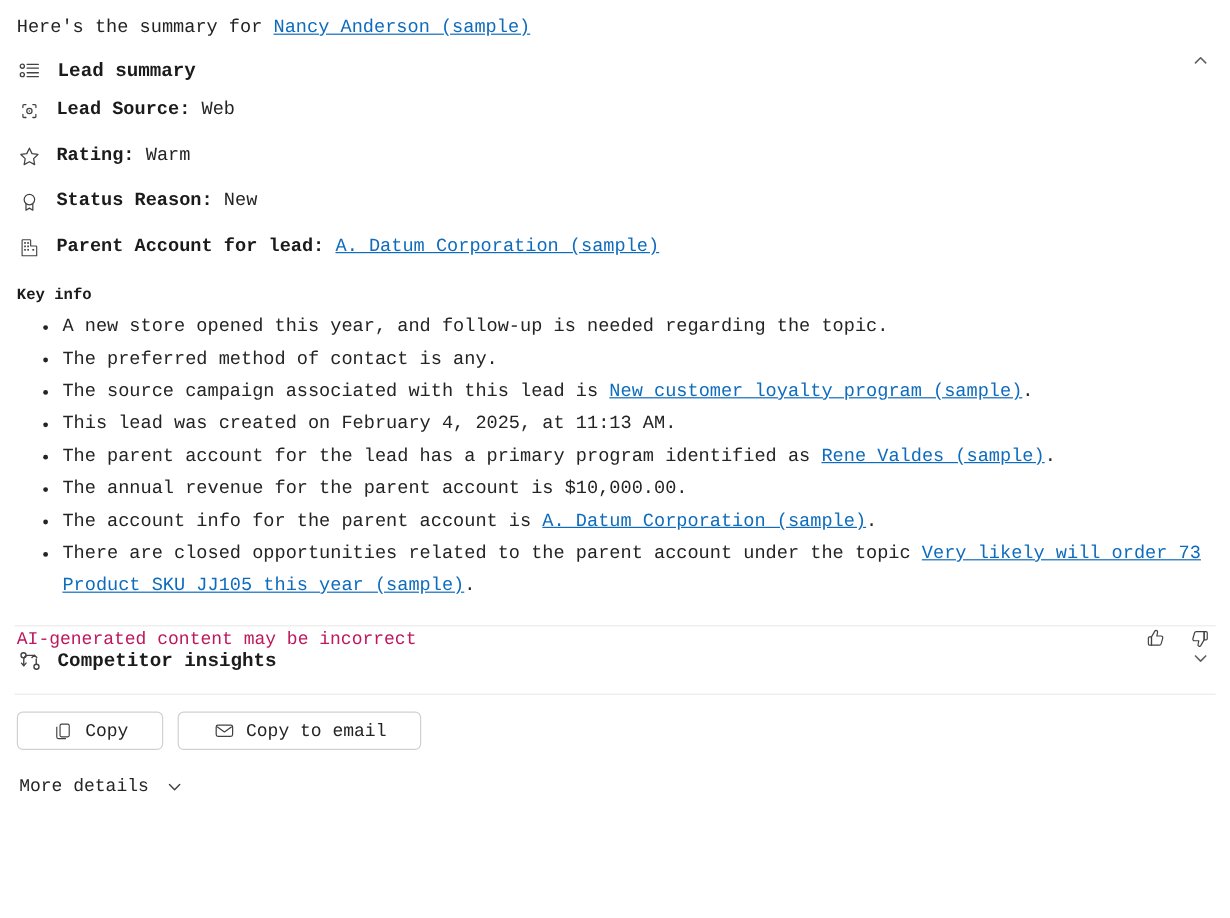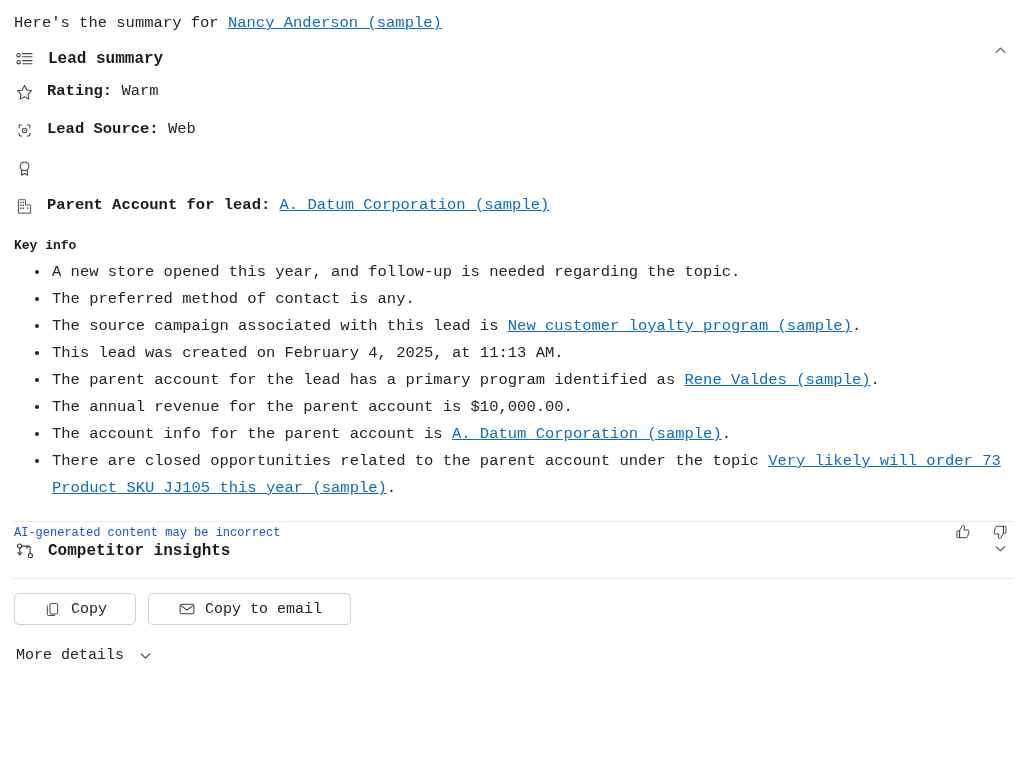--- a/index.html
+++ b/index.html
@@ -195,22 +195,22 @@
     left: 0;
     right: 0;
     bottom: 8px;
     display: flex;
     align-items: center;
     justify-content: space-between;
     padding: 0 12px;
     box-sizing: border-box;
   }
   .footer .disclaimer {
-    font-size: 12px;
-    color: #1d4ed8;
+    font-size: 15px;
+    color: #be185d;
     padding-left: 2px;
     text-align: center;
   }
   .footer .feedback {
     display: flex;
     align-items: center;
     gap: 11px;
   }
   .fb-btn {
     width: 26px;
@@ -254,53 +254,57 @@
         </svg>
       </span>
     </button>
   </div>
 
   
   <div class="fields">
 
     <div class="field-row">
       <span class="f-icon">
-        <svg width="19" height="19" viewBox="0 0 20 20" fill="none" stroke="currentColor" stroke-width="1.1" stroke-linejoin="round">
-          <polygon points="10,2.6 12.3,7.4 17.5,8.1 13.7,11.8 14.6,17 10,14.5 5.4,17 6.3,11.8 2.5,8.1 7.7,7.4"></polygon>
-        </svg>
-      </span>
-      <span class="f-text">
-        <span class="f-label">Rating:</span>
-        <span>Warm</span>
-      </span>
-    </div>
-
-    <div class="field-row">
-      <span class="f-icon">
         <svg width="19" height="19" viewBox="0 0 20 20" fill="none" stroke="currentColor" stroke-width="1.1" stroke-linecap="round">
           <circle cx="10" cy="10" r="2.3"></circle>
           <circle cx="10" cy="10" r="0.6" fill="currentColor" stroke="none"></circle>
           <path d="M4.3 7 V5.2 A0.9 0.9 0 0 1 5.2 4.3 H7"></path>
           <path d="M13 4.3 H14.8 A0.9 0.9 0 0 1 15.7 5.2 V7"></path>
           <path d="M15.7 13 V14.8 A0.9 0.9 0 0 1 14.8 15.7 H13"></path>
           <path d="M7 15.7 H5.2 A0.9 0.9 0 0 1 4.3 14.8 V13"></path>
         </svg>
       </span>
       <span class="f-text">
         <span class="f-label">Lead Source:</span>
         <span>Web</span>
       </span>
     </div>
 
     <div class="field-row">
       <span class="f-icon">
+        <svg width="19" height="19" viewBox="0 0 20 20" fill="none" stroke="currentColor" stroke-width="1.1" stroke-linejoin="round">
+          <polygon points="10,2.6 12.3,7.4 17.5,8.1 13.7,11.8 14.6,17 10,14.5 5.4,17 6.3,11.8 2.5,8.1 7.7,7.4"></polygon>
+        </svg>
+      </span>
+      <span class="f-text">
+        <span class="f-label">Rating:</span>
+        <span>Warm</span>
+      </span>
+    </div>
+
+    <div class="field-row">
+      <span class="f-icon">
         <svg width="19" height="19" viewBox="0 0 20 20" fill="none" stroke="currentColor" stroke-width="1.1" stroke-linejoin="round" stroke-linecap="round">
           <circle cx="10" cy="7.7" r="4.6"></circle>
           <path d="M7 11.6 V17 L10 15.2 L13 17 V11.6"></path>
         </svg>
+      </span>
+      <span class="f-text">
+        <span class="f-label">Status Reason:</span>
+        <span>New</span>
       </span>
     </div>
 
     <div class="field-row">
       <span class="f-icon">
         <svg width="19" height="19" viewBox="0 0 20 20" fill="none" stroke="currentColor" stroke-width="1" stroke-linejoin="round">
           <path d="M3.6 17 V3.6 A0.7 0.7 0 0 1 4.3 2.9 H10.4 A0.7 0.7 0 0 1 11.1 3.6 V8.4 H15.7 A0.7 0.7 0 0 1 16.4 9.1 V17 Z"></path>
           <rect x="5.4" y="5" width="1.5" height="1.5" fill="currentColor" stroke="none"></rect>
           <rect x="8.1" y="5" width="1.5" height="1.5" fill="currentColor" stroke="none"></rect>
           <rect x="5.4" y="8" width="1.5" height="1.5" fill="currentColor" stroke="none"></rect>

